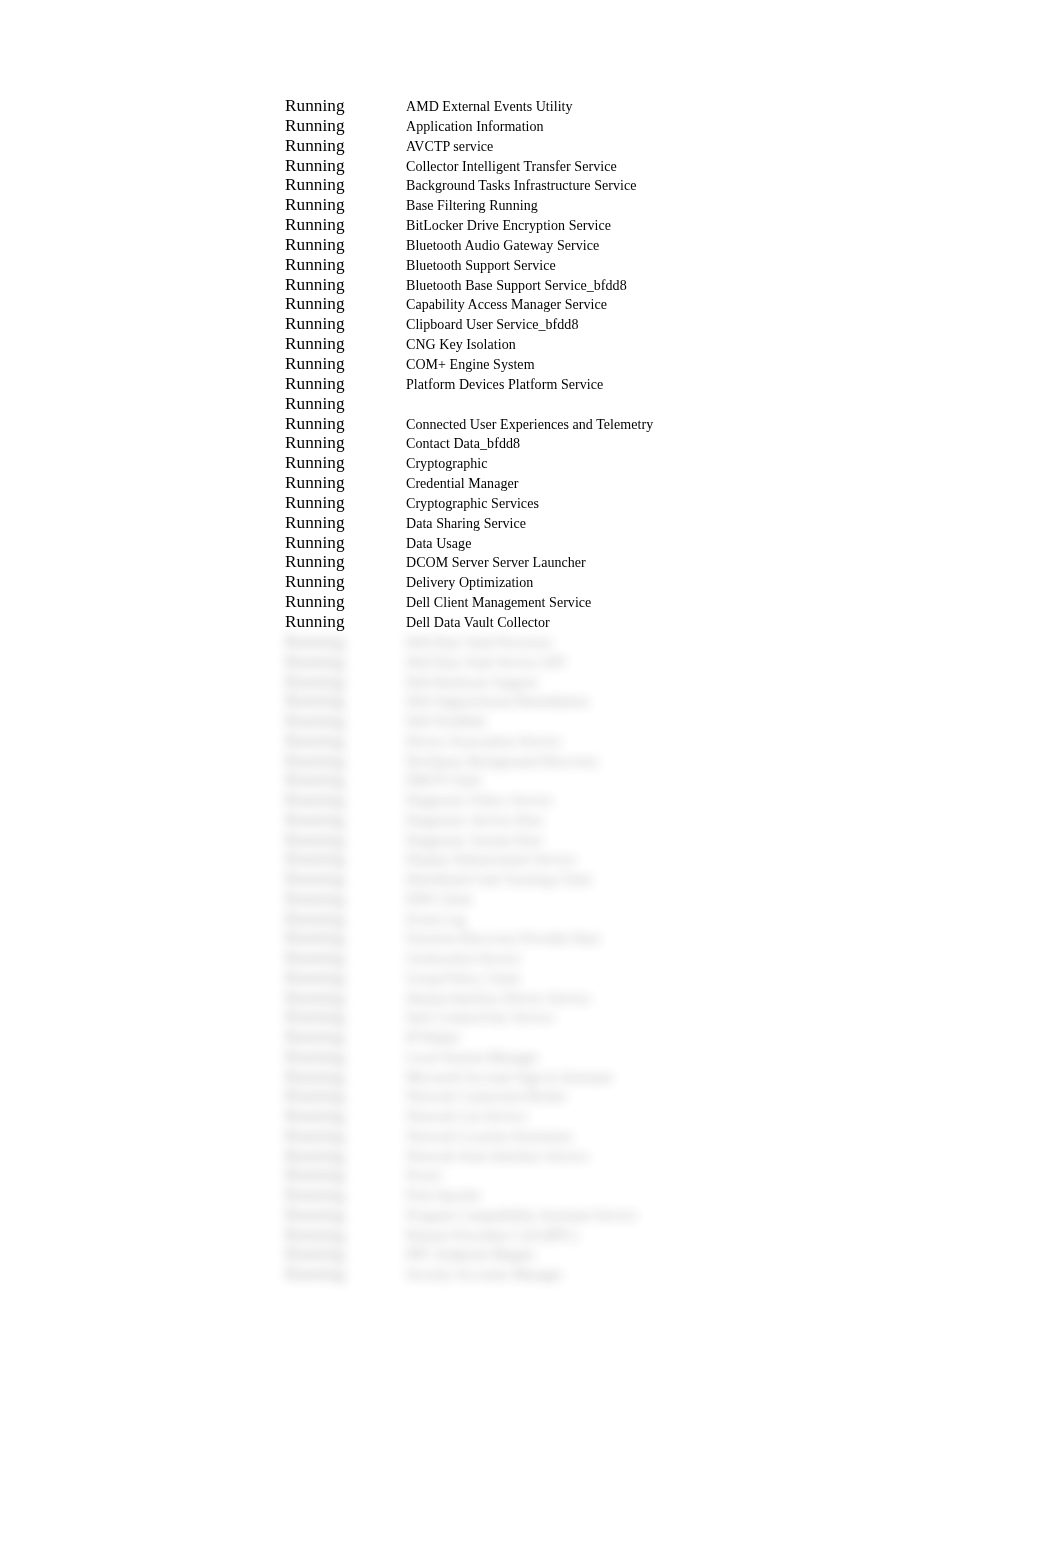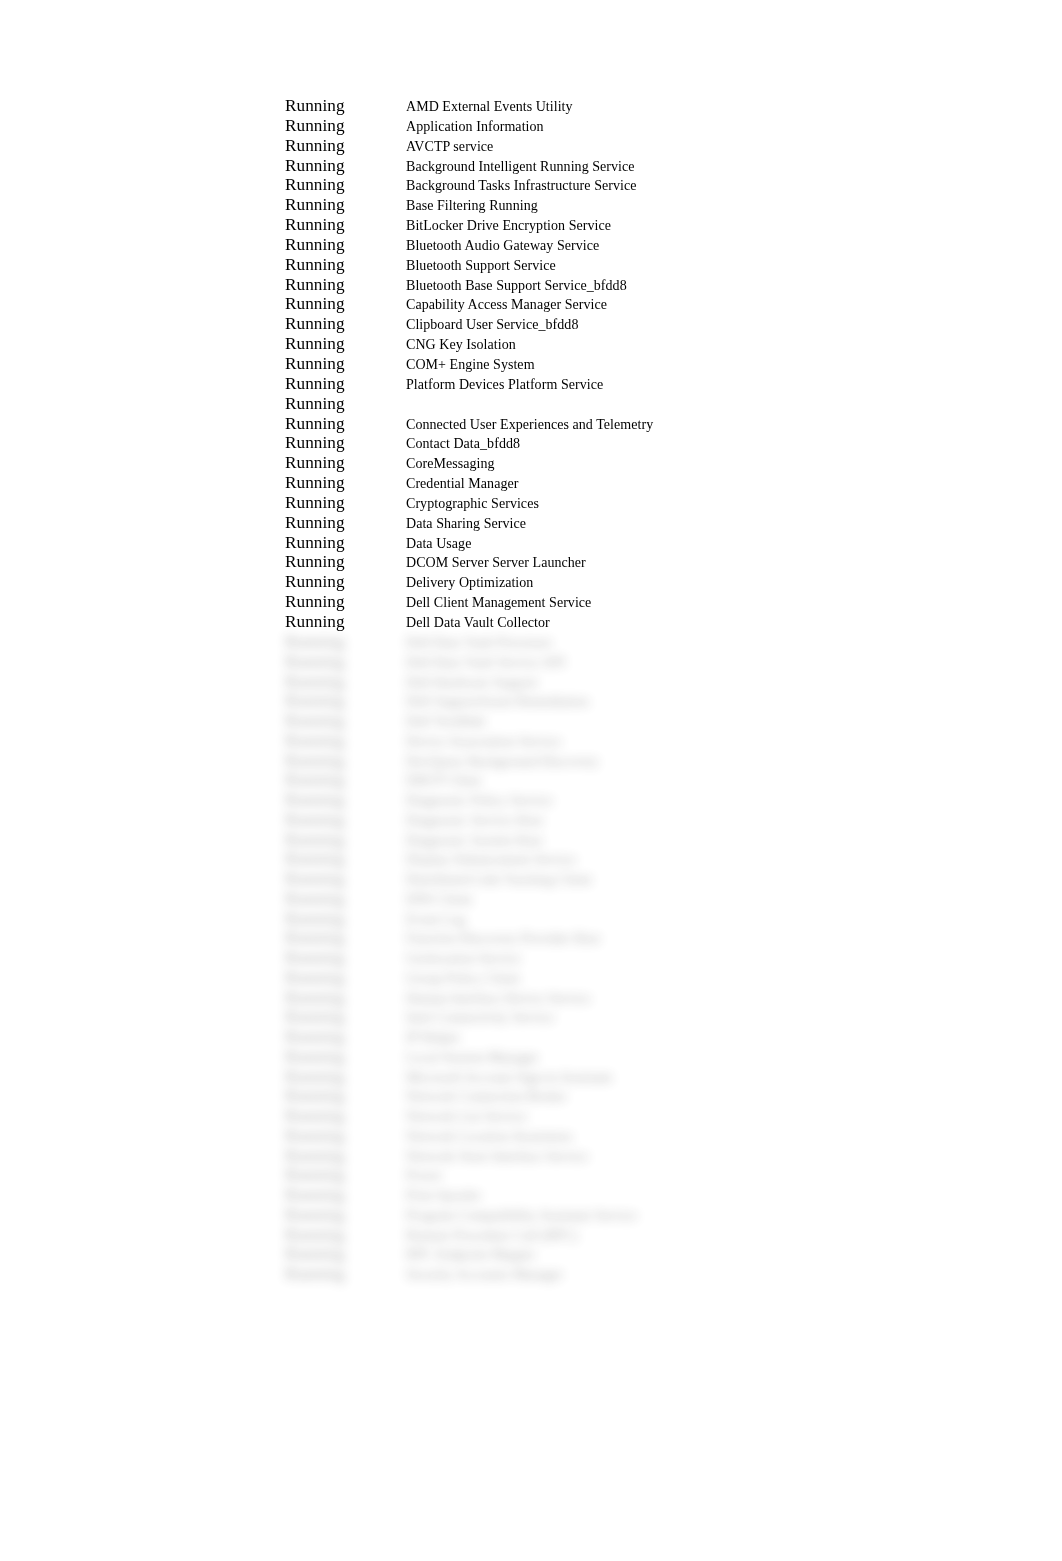--- a/index.html
+++ b/index.html
@@ -88,21 +88,21 @@
       <div class="service-row">
         <span class="service-status">Running</span>
         <span class="service-name">Application Information</span>
       </div>
       <div class="service-row">
         <span class="service-status">Running</span>
         <span class="service-name">AVCTP service</span>
       </div>
       <div class="service-row">
         <span class="service-status">Running</span>
-        <span class="service-name">Background Intelligent Running Service</span>
+        <span class="service-name">Collector Intelligent Transfer Service</span>
       </div>
       <div class="service-row">
         <span class="service-status">Running</span>
         <span class="service-name">Background Tasks Infrastructure Service</span>
       </div>
       <div class="service-row">
         <span class="service-status">Running</span>
         <span class="service-name">Base Filtering Running</span>
       </div>
       <div class="service-row">
@@ -147,21 +147,21 @@
       <div class="service-row">
         <span class="service-status">Running</span>
         <span class="service-name">Connected User Experiences and Telemetry</span>
       </div>
       <div class="service-row">
         <span class="service-status">Running</span>
         <span class="service-name">Contact Data_bfdd8</span>
       </div>
       <div class="service-row">
         <span class="service-status">Running</span>
-        <span class="service-name">CoreMessaging</span>
+        <span class="service-name">Cryptographic</span>
       </div>
       <div class="service-row">
         <span class="service-status">Running</span>
         <span class="service-name">Credential Manager</span>
       </div>
       <div class="service-row">
         <span class="service-status">Running</span>
         <span class="service-name">Cryptographic Services</span>
       </div>
       <div class="service-row">

